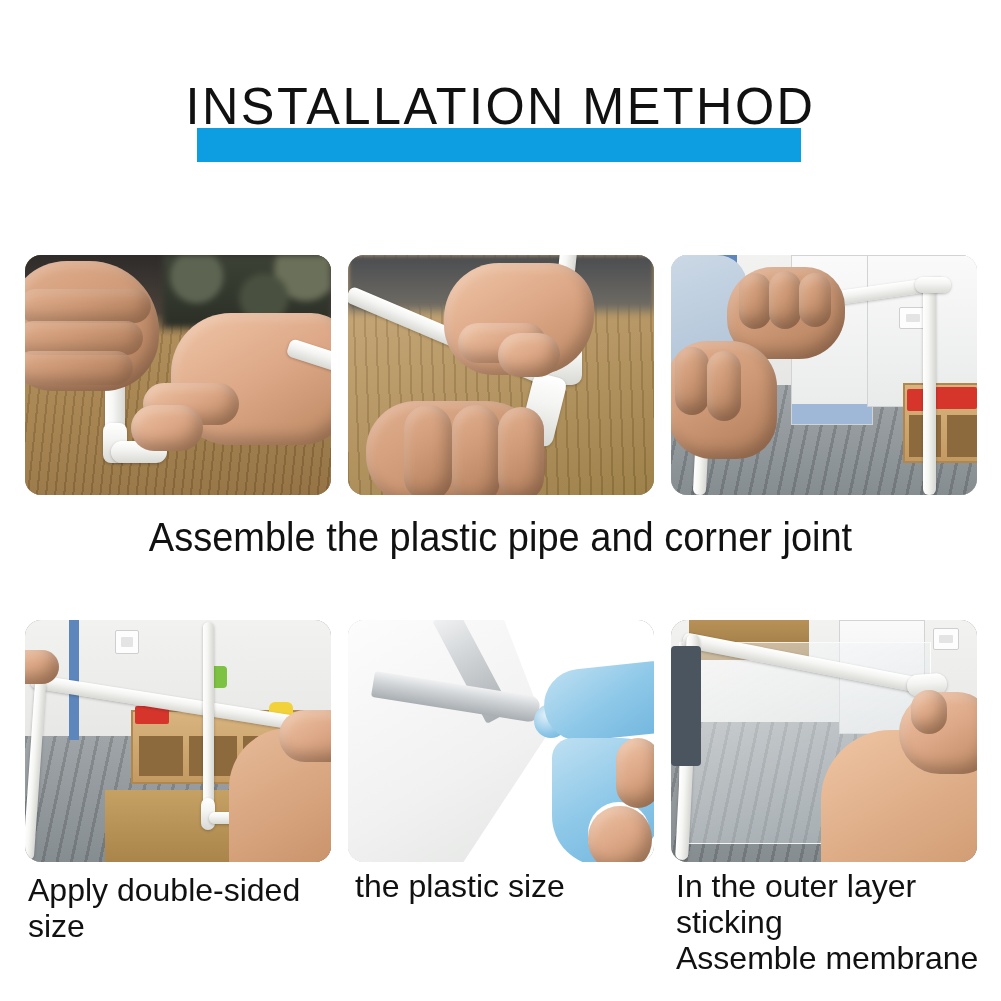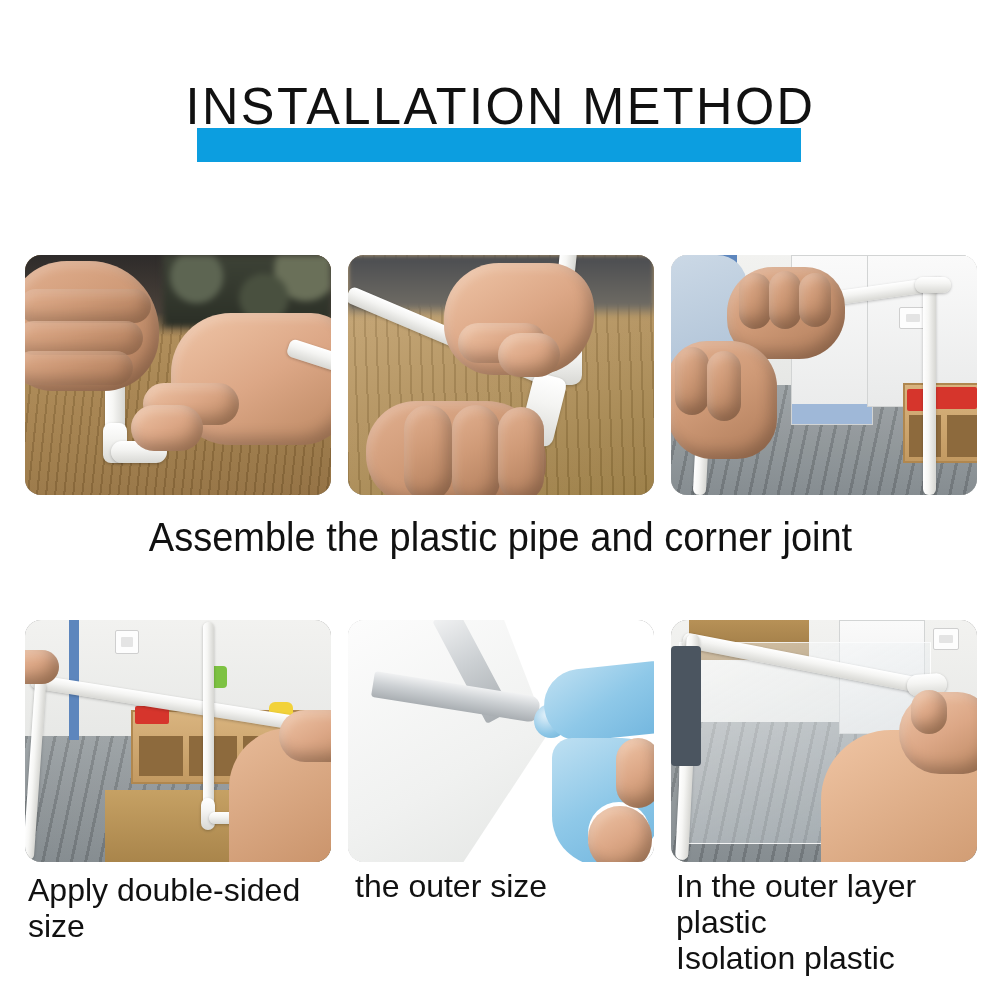--- a/index.html
+++ b/index.html
@@ -349,18 +349,18 @@
       <div class="skin skin-l" style="left:228px;top:72px;width:92px;height:82px;border-radius:44px 36px 30px 44px;"></div>
       <div class="skin skin-l" style="left:240px;top:70px;width:36px;height:44px;border-radius:18px;"></div>
     </div>
   </div>
 </div>
 
 <div class="cap cap1">
   <div>Apply double-sided size</div>
 </div>
 <div class="cap cap2">
-  <div>the outer size</div>
+  <div>the plastic size</div>
 </div>
 <div class="cap cap3">
-  <div>In the outer layer plastic</div>
-  <div>Isolation plastic</div>
+  <div>In the outer layer sticking</div>
+  <div>Assemble membrane</div>
 </div>
 
 </body></html>

